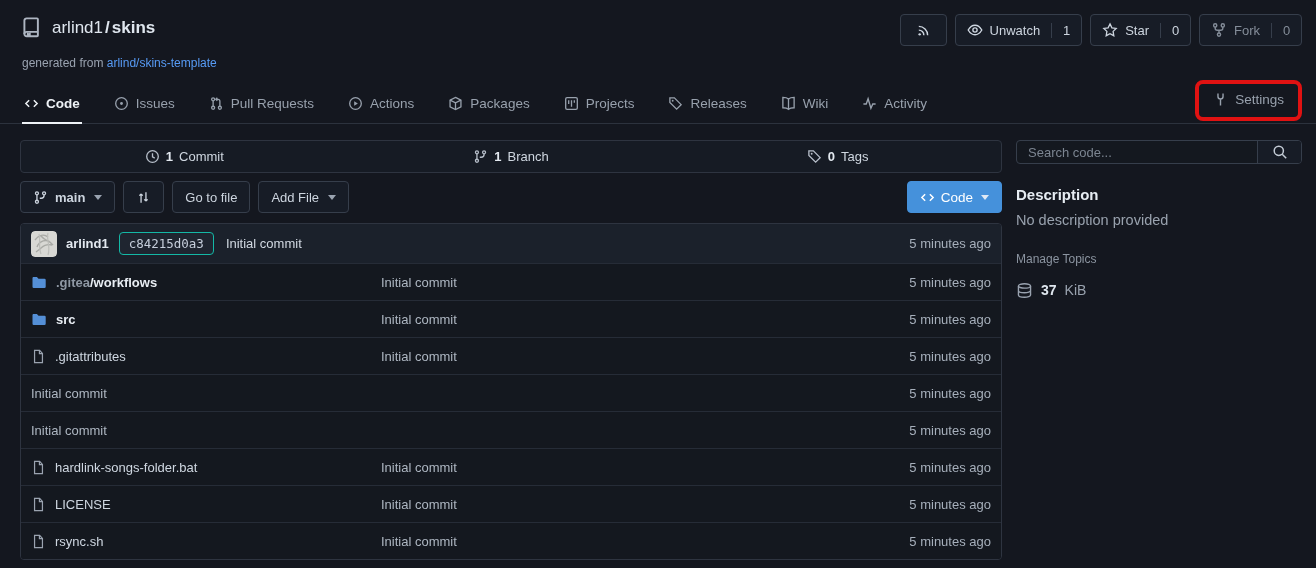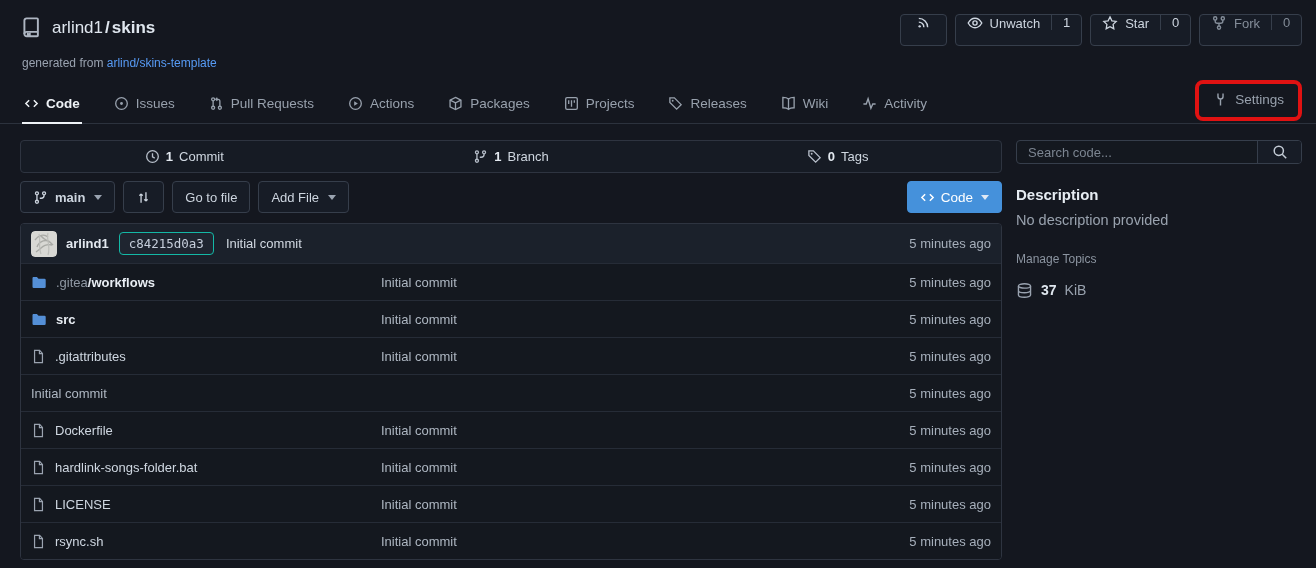--- a/index.html
+++ b/index.html
@@ -22,21 +22,21 @@
   .repo-title { font-size:17px; color:#dfe6ee; }
   .repo-title .owner { font-weight:400; color:#dfe6ee; cursor:pointer; }
   .repo-title .sep { font-weight:700; margin:0 2px; color:#dfe6ee; }
   .repo-title .name { font-weight:700; color:#dfe6ee; cursor:pointer; }
   .repo-icon { color:#aeb6c2; }
   .generated-from { margin:10px 0 0 2px; font-size:12px; color:#9aa3b0; }
   .generated-from a { color:#579bf5; text-decoration:none; cursor:pointer; }
 
   .header-actions { display:flex; gap:8px; }
   .hbtn {
-    display:flex; align-items:flex-start; height:32px;
+    display:flex; align-items:center; height:32px;
     border:1px solid #363e4b; border-radius:4px;
     background:#171c26; color:#cdd5df; font-size:13px;
     overflow:hidden; cursor:pointer;
   }
   .hbtn .lbl { display:flex; align-items:center; gap:7px; padding:0 11px; }
   .hbtn .cnt { display:flex; align-items:center; justify-content:center; min-width:30px; border-left:1px solid #363e4b; padding:0 8px; }
   .hbtn.square .lbl { padding:0 15px; }
   .hbtn.dim { color:#848d99; }
 
   
@@ -105,21 +105,21 @@
   .commit-msg { color:#d2d9e2; cursor:pointer; }
   .commit-time { margin-left:auto; color:#a6afbb; }
 
   .file-row {
     display:flex; align-items:center; height:37px; padding:0 10px;
     border-top:1px solid #262c37; background:#14181f; cursor:pointer;
   }
   .file-name { display:flex; align-items:center; gap:9px; width:350px; }
   .file-name .nm { color:#cfd7e1; }
   .file-row.dir .nm { color:#e8edf3; font-weight:700; }
-  .file-name .dimpart { color:#8f98a4; font-weight:400; }
+  .file-name .dimpart { color:#8f98a4; font-weight:700; }
   .file-name .ico.folder { color:#548fd6; }
   .file-name .ico.doc { color:#9aa3b0; }
   .file-msg { flex:1; color:#aeb7c2; }
   .file-time { width:150px; text-align:right; color:#a6afbb; }
 
   
   .sidebar { flex:1; min-width:0; }
   .search-box {
     display:flex; align-items:stretch; height:24px;
     border:1px solid #363e4b; border-radius:4px; overflow:hidden; background:#14181f;
@@ -433,29 +433,20 @@
               <span class="nm">.gitattributes</span>
             </span>
             <span class="file-msg">Initial commit</span>
             <span class="file-time">5 minutes ago</span>
           </div>
           <div class="file-row">
             <span class="file-msg">Initial commit</span>
             <span class="file-time">5 minutes ago</span>
           </div>
           <div class="file-row">
-            <span class="file-name">
-              <span class="ico doc">
-                <svg width="15" height="15" viewBox="0 0 16 16" fill="none" stroke="currentColor" stroke-width="1.3">
-                  <path d="M3.8 1.5h5.4l3 3.2v9.8H3.8z"></path>
-                  <path d="M9 1.7v3.2h3"></path>
-                </svg>
-              </span>
-              <span class="nm">Dockerfile</span>
-            </span>
             <span class="file-msg">Initial commit</span>
             <span class="file-time">5 minutes ago</span>
           </div>
           <div class="file-row">
             <span class="file-name">
               <span class="ico doc">
                 <svg width="15" height="15" viewBox="0 0 16 16" fill="none" stroke="currentColor" stroke-width="1.3">
                   <path d="M3.8 1.5h5.4l3 3.2v9.8H3.8z"></path>
                   <path d="M9 1.7v3.2h3"></path>
                 </svg>

